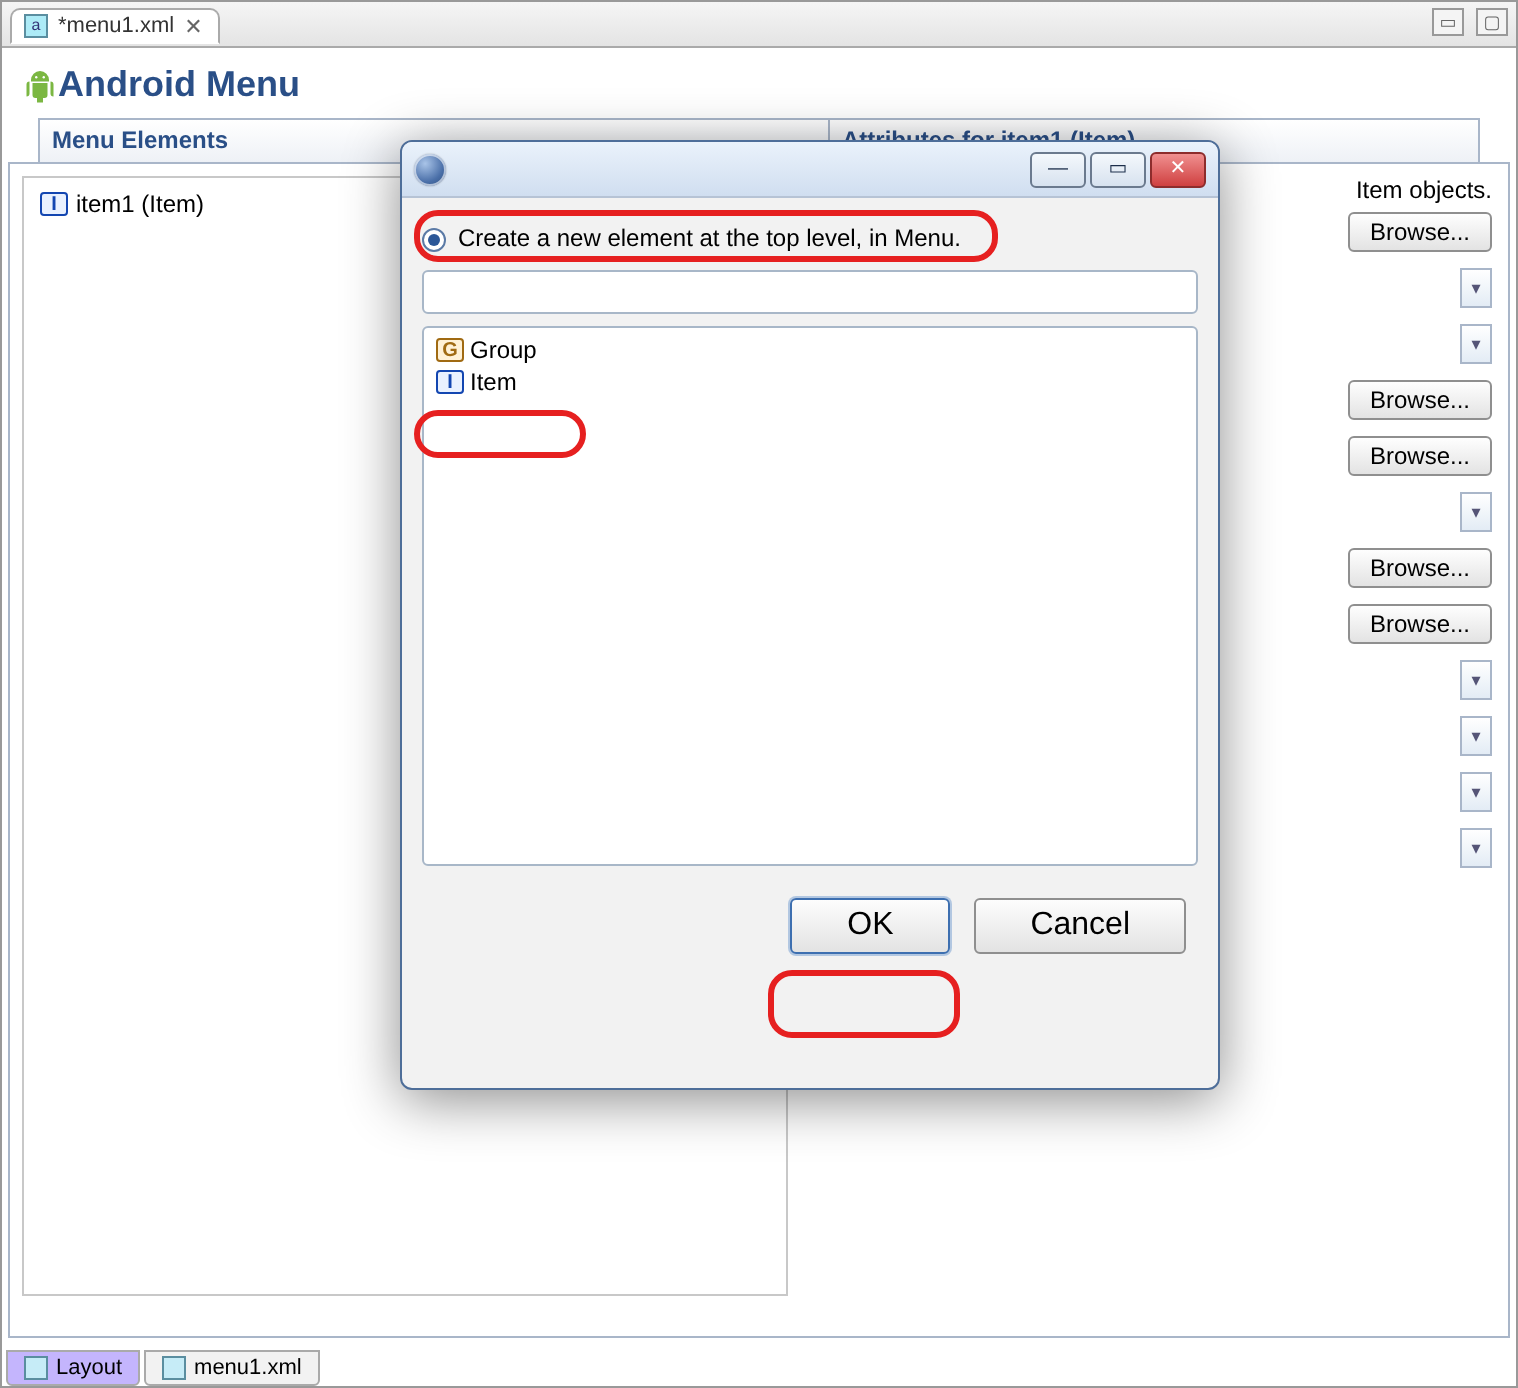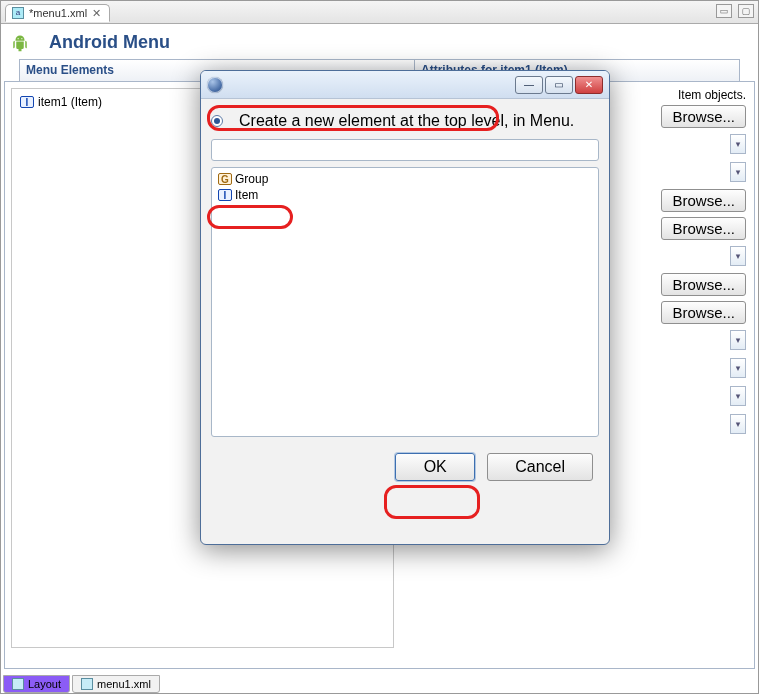--- a/index.html
+++ b/index.html
@@ -61,21 +61,21 @@
     border: 1px solid #999;
     background: #f4f4f4;
     font-size: 9px;
     text-align: center;
     line-height: 12px;
     color: #666;
   }
   .title-row {
     display: flex;
     align-items: center;
-    gap: 20px;
+    gap: 0;
     padding: 8px 24px 6px 10px;
     border-bottom: 0;
   }
   .android-icon {
     width: 18px; height: 18px;
     display: inline-block;
   }
   .page-title {
     color: #2a4f87;
     font-weight: bold;
@@ -141,21 +141,21 @@
     display: flex;
     justify-content: flex-end;
     align-items: center;
     height: 28px;
     gap: 6px;
   }
   .browse-btn {
     background: linear-gradient(#fefefe,#e3e3e3);
     border: 1px solid #8f8f8f;
     padding: 2px 10px;
-    font-size: 15px;
+    font-size: 12px;
     border-radius: 3px;
     cursor: pointer;
     margin-left: 44px;
   }
   .combo-arrow {
     width: 16px; height: 20px;
     border: 1px solid #a9b6c9;
     background: linear-gradient(#fff,#e3ecf5);
     text-align: center;
     line-height: 18px;
@@ -172,21 +172,21 @@
   }
   .btab {
     display: flex;
     align-items: center;
     gap: 4px;
     border: 1px solid #aaa;
     border-radius: 0 0 3px 3px;
     padding: 2px 8px;
     background: #f2f2f2;
   }
-  .btab.active { background: #8b5cf6; }
+  .btab.active { background: #c4b5fd; }
   .btab .ic {
     width:12px; height:12px;
     border:1px solid #5a8ea0;
     background:#c6ecf7;
   }
   
   .dialog {
     position: absolute;
     left: 200px;
     top: 70px;
@@ -228,24 +228,24 @@
   .wbtn.close {
     background: linear-gradient(#f09090,#cf4040);
     color: #fff;
     border-color: #8d2c2c;
   }
   .dlg-body {
     padding: 10px 10px 0 10px;
   }
   .radio-line {
     display: flex;
-    align-items: center;
-    gap: 16px;
+    align-items: flex-end;
+    gap: 6px;
     padding: 3px 0;
-    font-size: 16px;
+    font-size: 12px;
   }
   .radio {
     width: 12px; height: 12px;
     border: 1px solid #5b7aa6;
     border-radius: 50%;
     position: relative;
     background: #fff;
   }
   .radio.checked::after {
     content:"";

